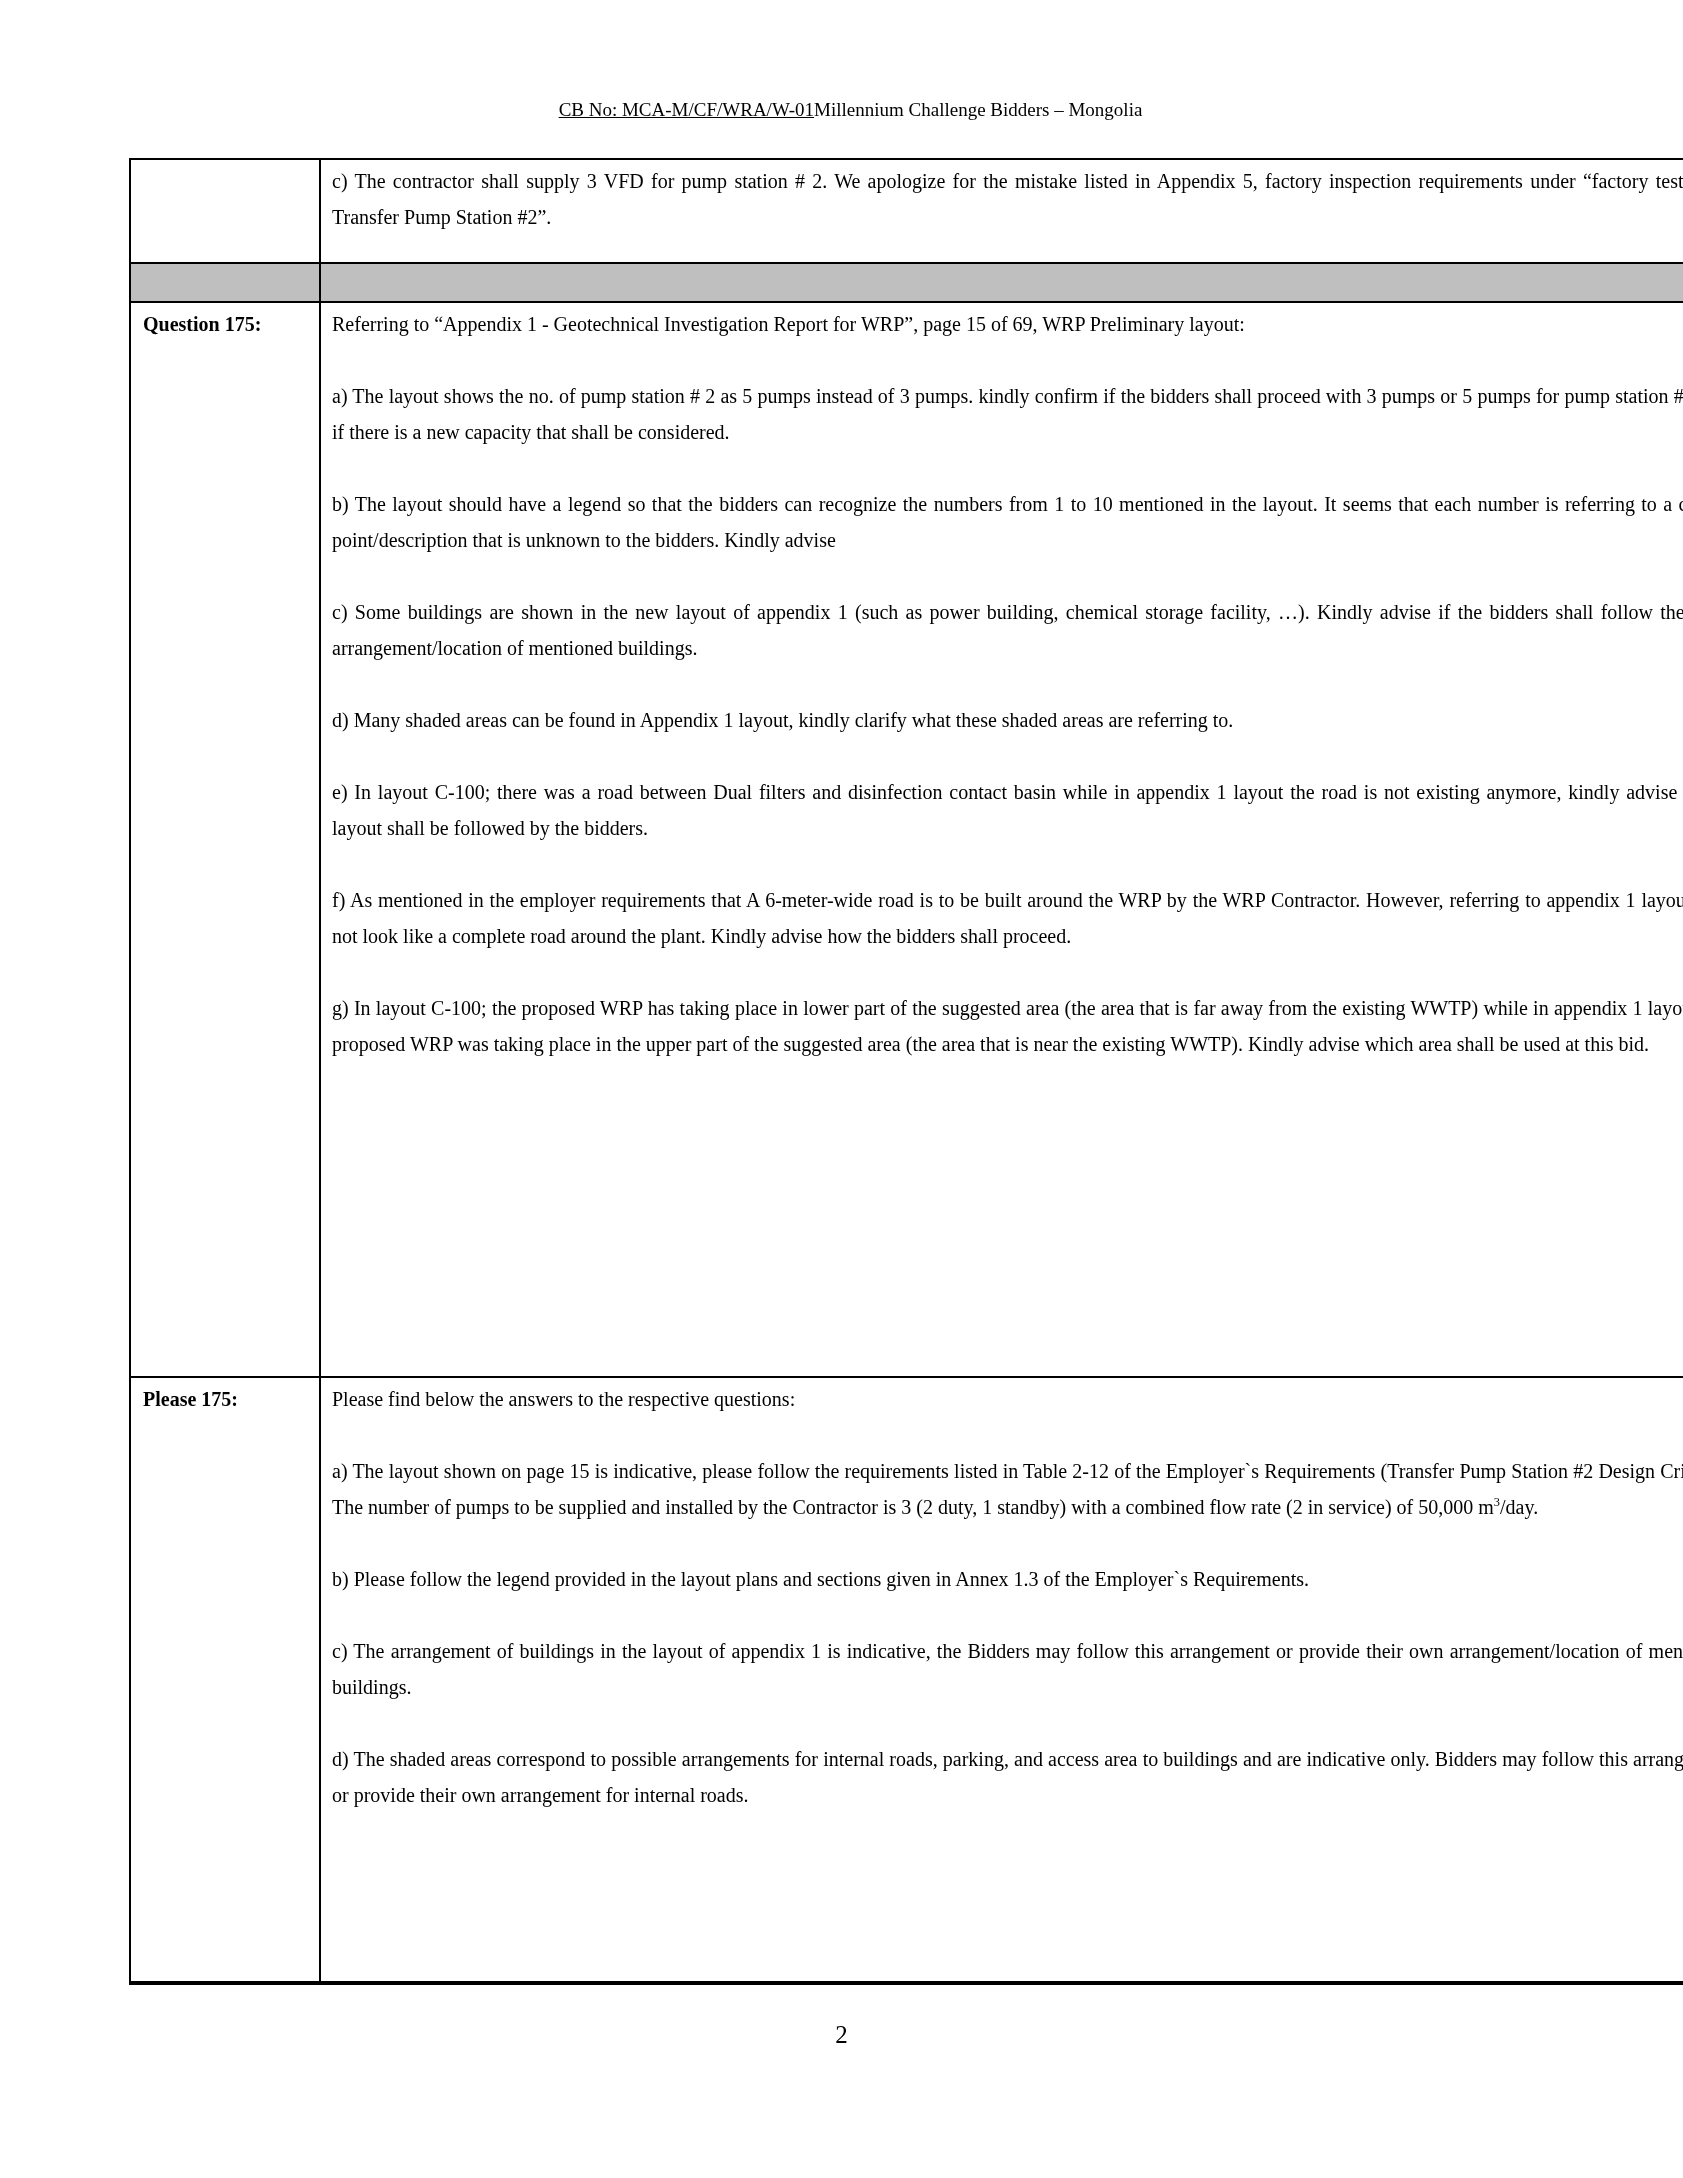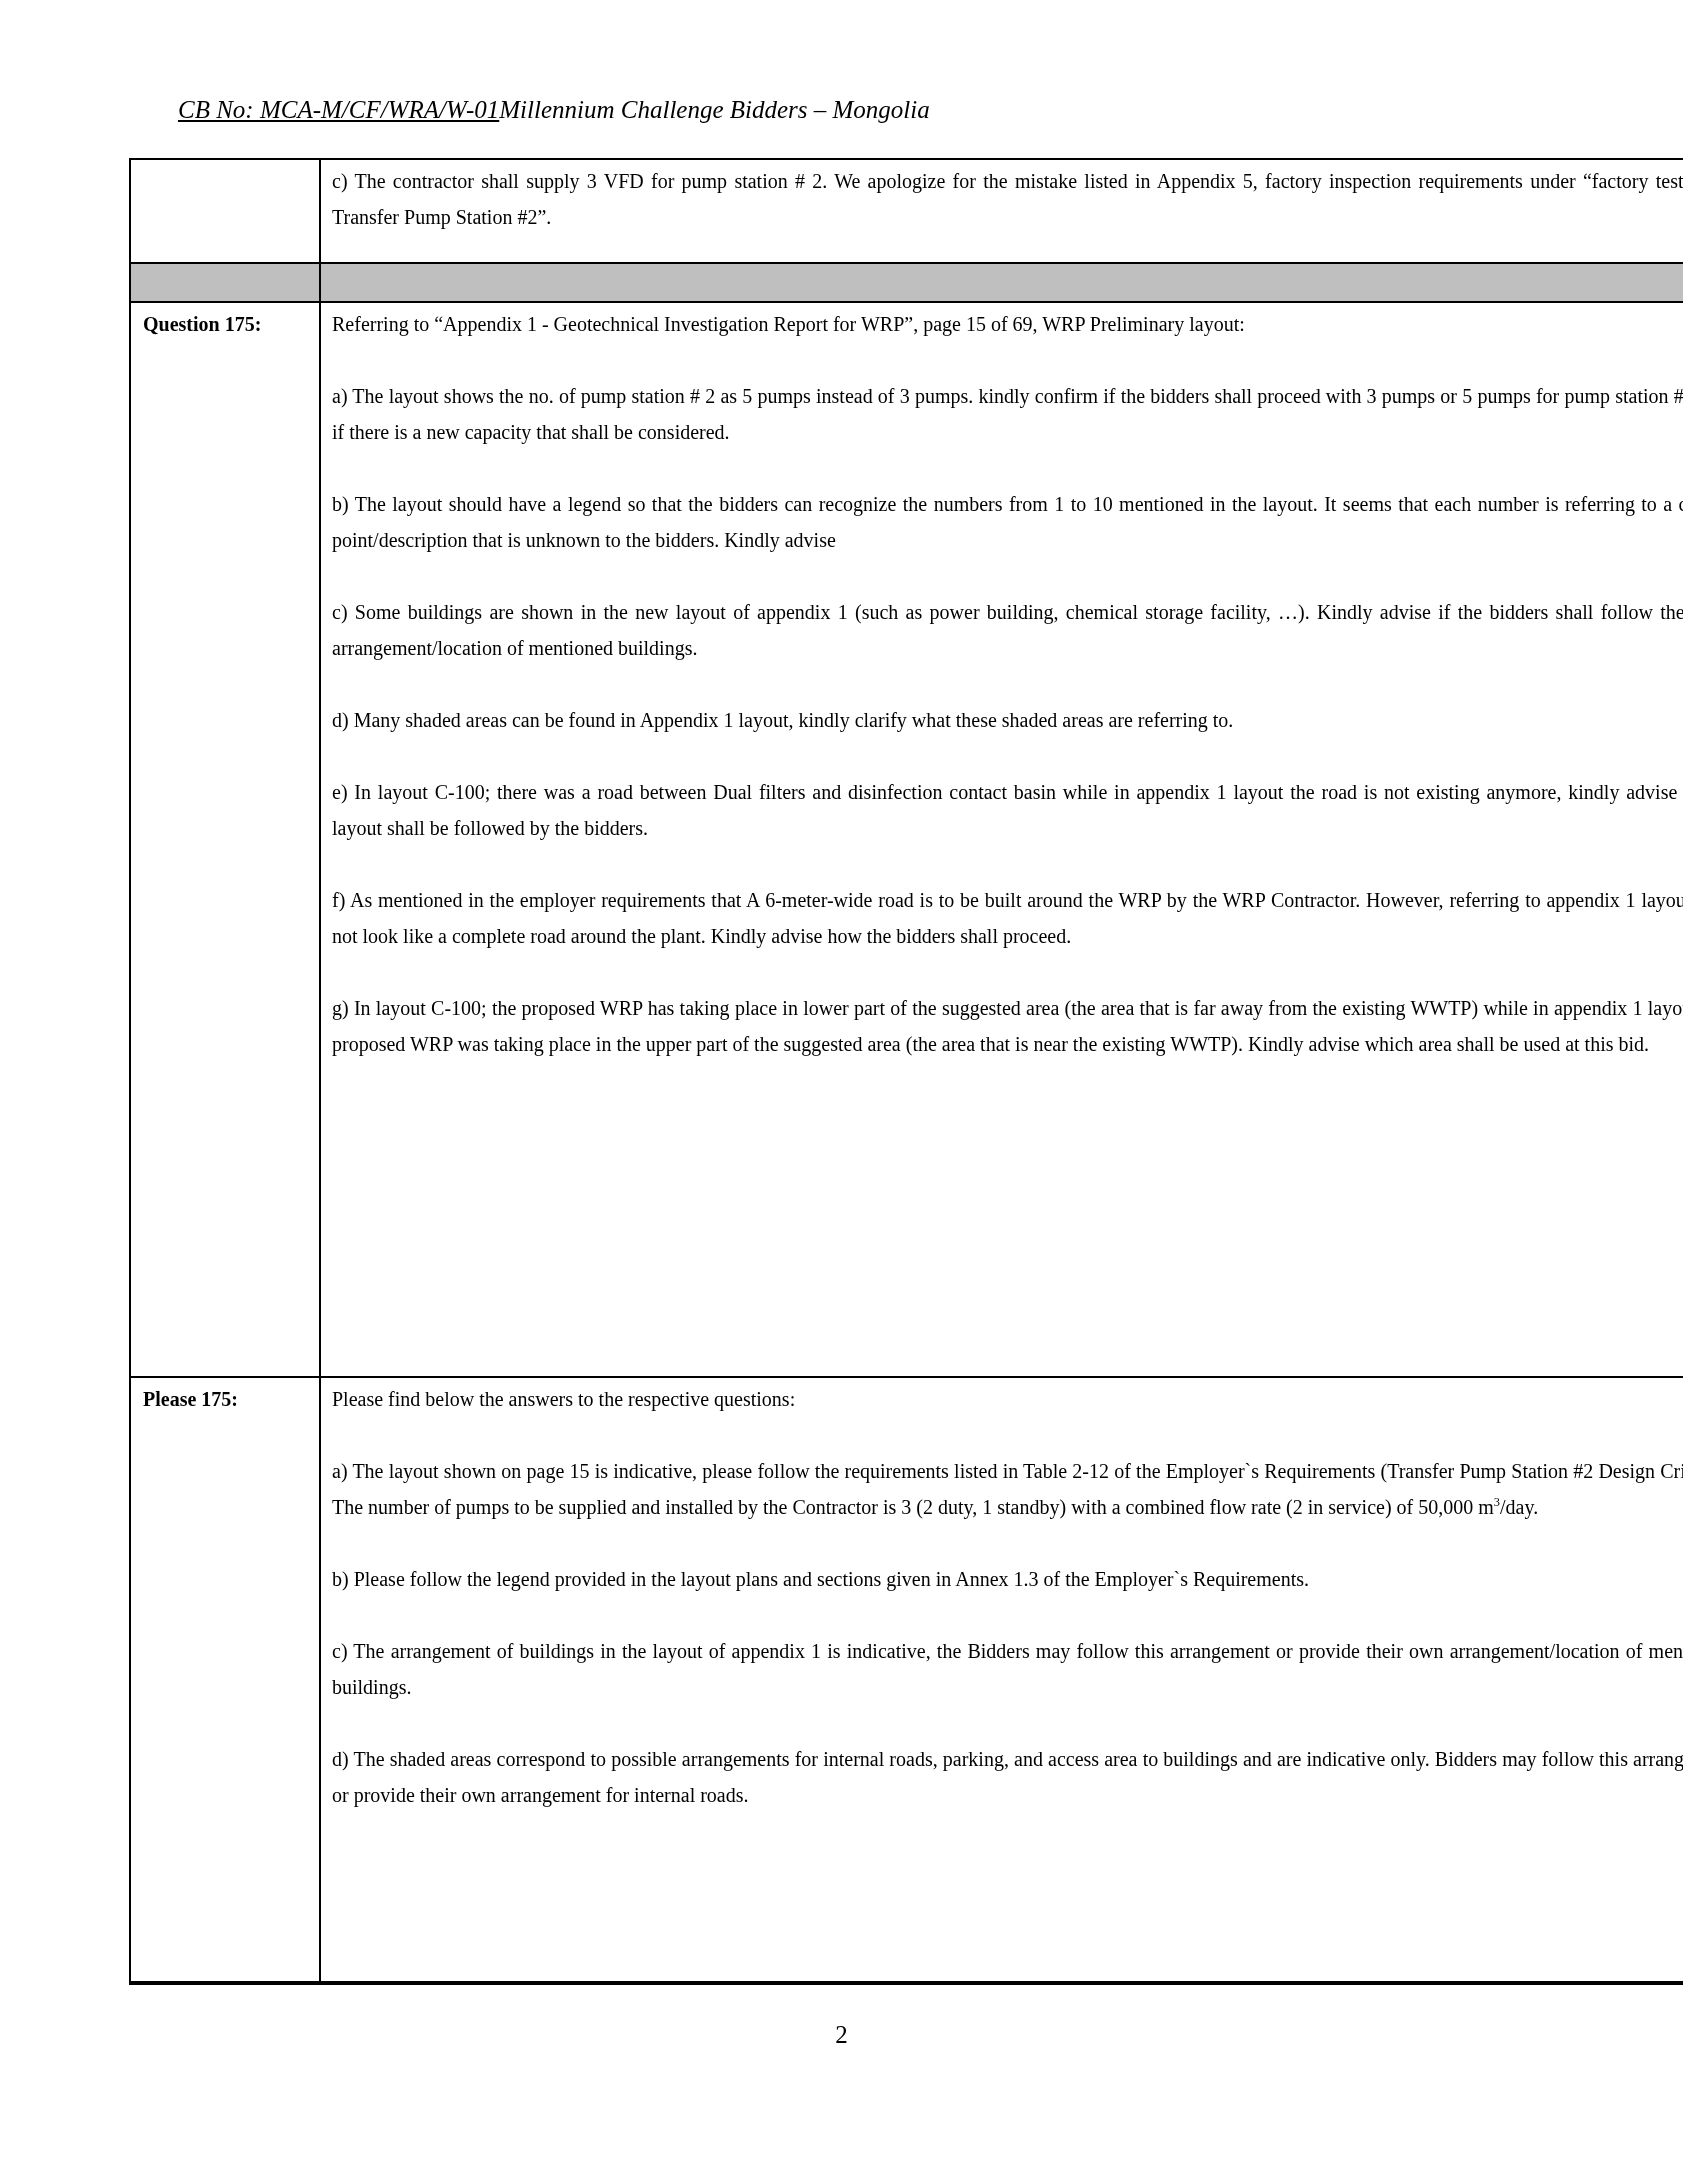--- a/index.html
+++ b/index.html
@@ -14,25 +14,24 @@
     background: #ffffff;
     font-family: "Liberation Serif", "DejaVu Serif", serif;
     color: #000000;
     overflow: hidden;
   }
   .doc-header {
     position: absolute;
     left: 178px;
     right: 160px;
     top: 95px;
-    font-size: 25px;
+    font-size: 19px;
     line-height: 30px;
     display: flex;
-    justify-content: flex-start;
-    font-style: italic;
+    justify-content: center;
   }
   .doc-header .header-left {
     text-decoration: underline;
   }
   table.qa-table {
     position: absolute;
     left: 129px;
     top: 158px;
     width: 1616px;
     border-collapse: collapse;

